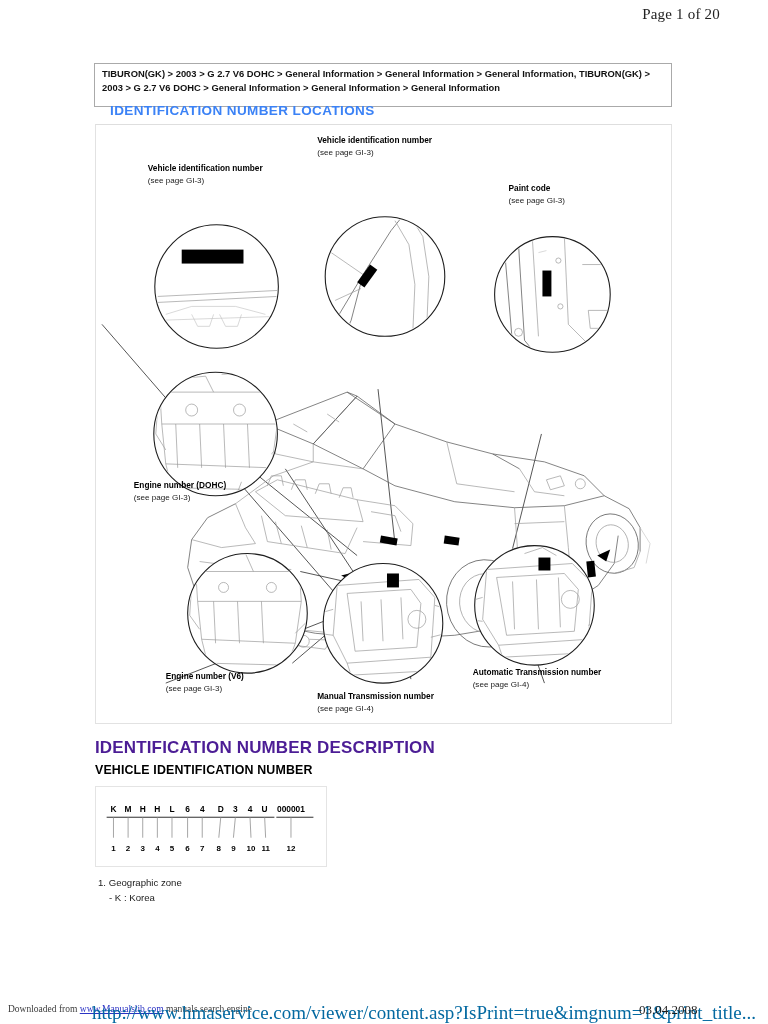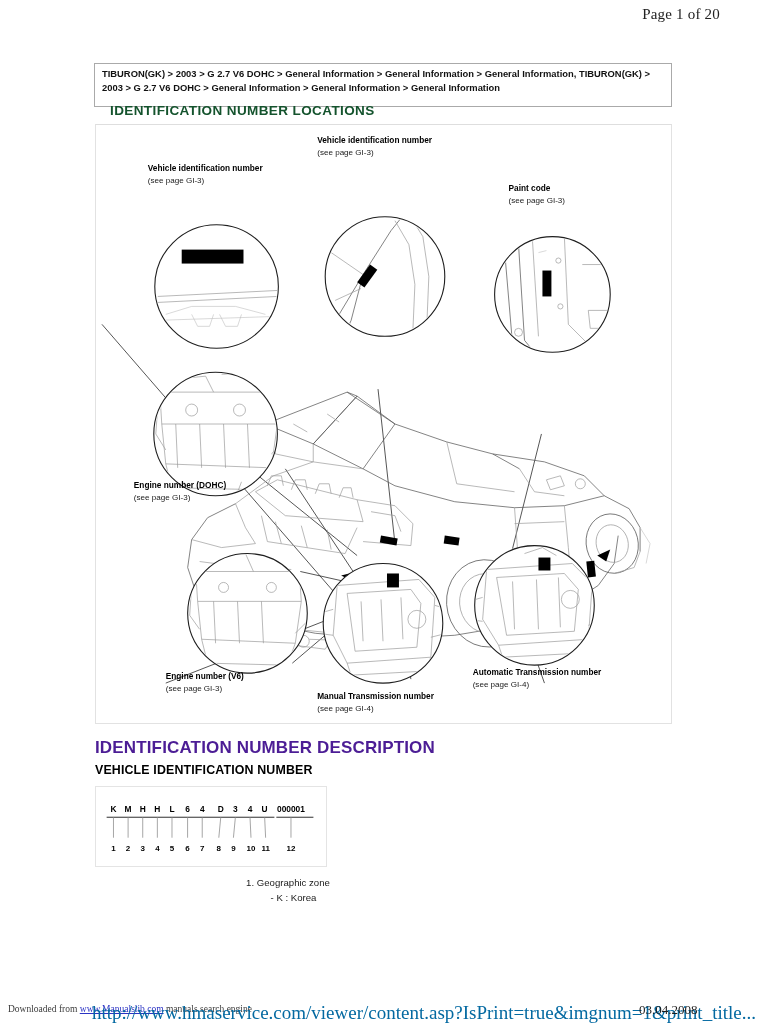--- a/index.html
+++ b/index.html
@@ -43,21 +43,21 @@
     color: #111;
   }
 
   
   .locations-heading {
     position: absolute;
     left: 110px;
     top: 103px;
     font-size: 13.5px;
     font-weight: bold;
-    color: #14532d;
+    color: #3b82f6;
     letter-spacing: 0.4px;
   }
 
   
   .figure-frame {
     position: absolute;
     left: 95px;
     top: 124px;
     width: 577px;
     height: 600px;
@@ -143,21 +143,20 @@
 
   
   .desc-list {
     position: absolute;
     left: 98px;
     top: 876px;
     width: 380px;
     font-size: 9.6px;
     line-height: 14.6px;
     color: #1b1b1b;
-    text-align: center;
   }
   .desc-item { margin-bottom: 7px; }
   .desc-item .sub { display: block; padding-left: 11px; }
   .desc-item.last { margin-bottom: 0; }
 
   
   .footer {
     position: absolute;
     left: 0;
     top: 1001px;

